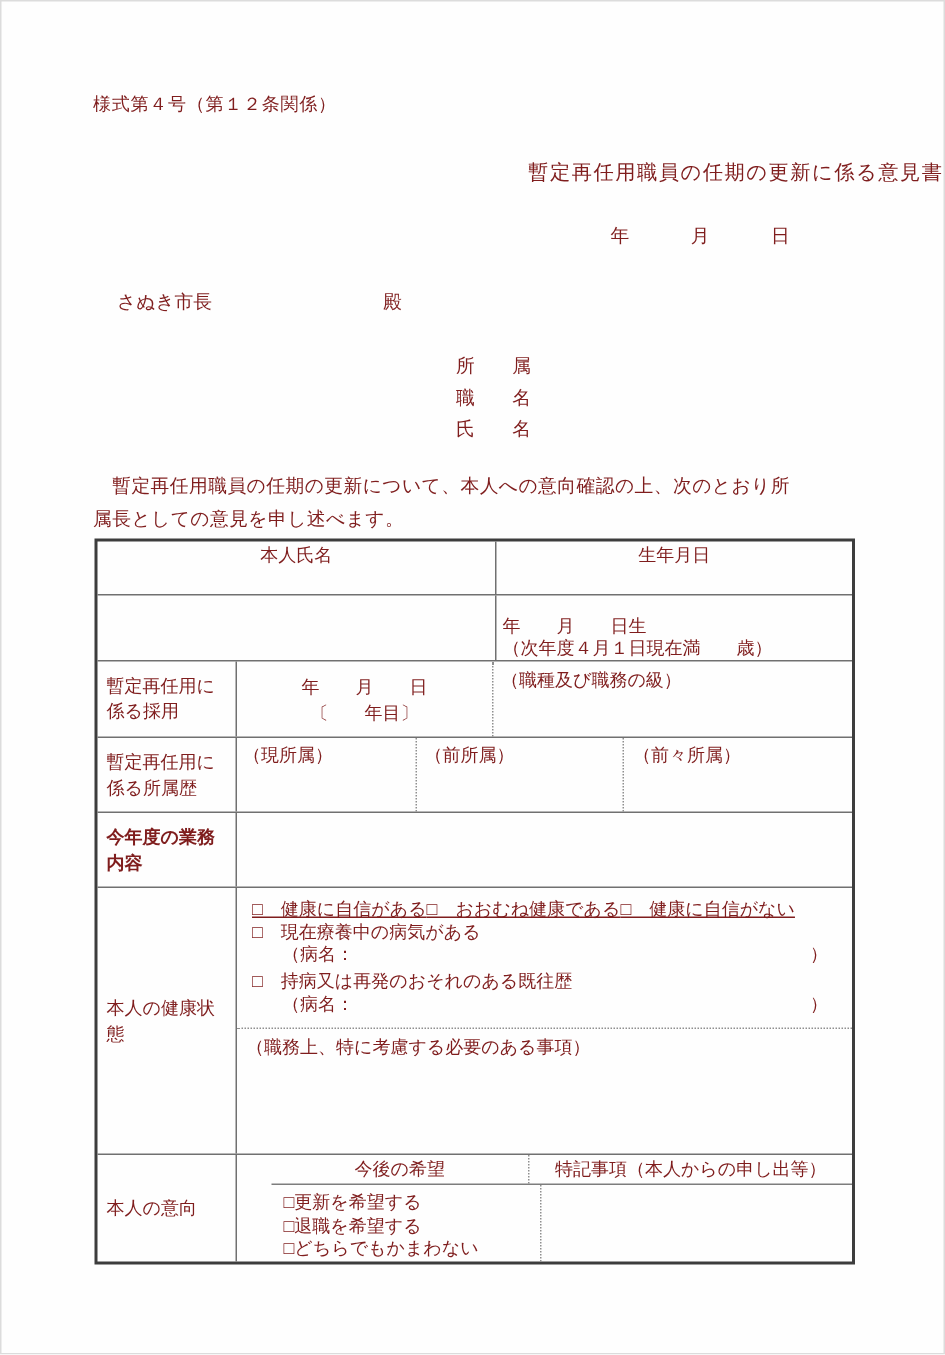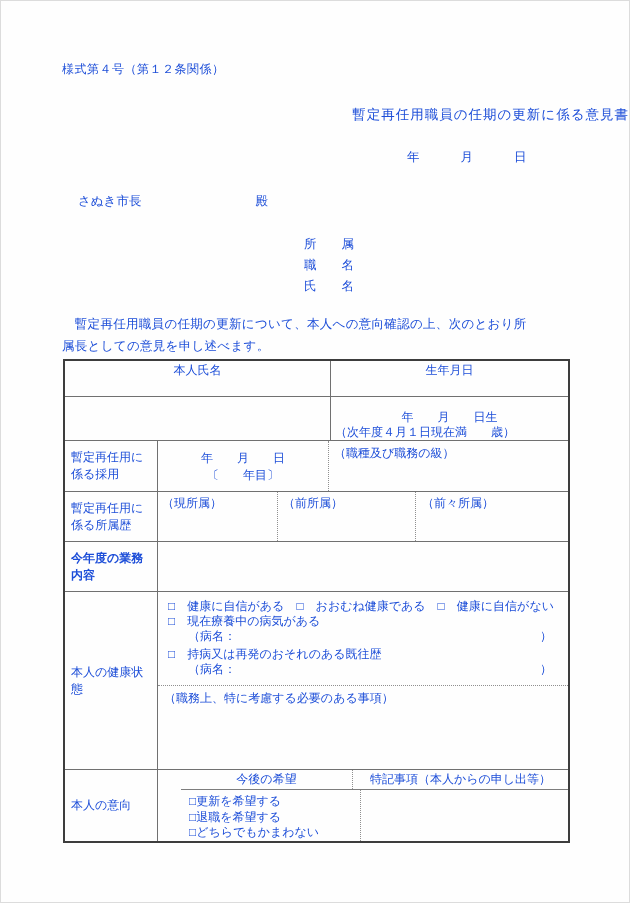--- a/index.html
+++ b/index.html
@@ -1,18 +1,18 @@
 <!DOCTYPE html>
 <html><head>
 <meta charset="utf-8">
 <style>
   html,body{margin:0;padding:0;background:#fff;}
   .page{
     position:relative;width:630px;height:903px;background:#fefefe;
-    font-family:"Liberation Serif","DejaVu Serif",serif;color:#1d4ed8;
+    font-family:"Liberation Serif","DejaVu Serif",serif;color:#7f1d1d;
     border:1px solid #dcdcdc;box-sizing:border-box;overflow:hidden;
   }
   .abs{position:absolute;}
   .form-number{left:61px;top:60px;font-size:12px;letter-spacing:.5px;}
   .doc-title{left:0;right:0;top:105px;text-align:right;font-size:13.5px;letter-spacing:1px;}
   .date-line{left:406px;top:148px;font-size:12.5px;display:flex;gap:41px;}
   .addressee-line{left:77px;top:192px;font-size:12.5px;display:flex;}
   .honorific{margin-left:114px;}
   .signature{left:303px;top:233px;font-size:12.5px;line-height:21px;}
   .body-par{left:61px;top:312px;font-size:12.5px;line-height:22px;letter-spacing:.3px;}
@@ -23,36 +23,36 @@
   .row:last-child{border-bottom:none;}
   .c{box-sizing:border-box;}
   .lblcol{width:93px;border-right:1px solid #707070;display:flex;align-items:center;
           padding:2px 4px 2px 6px;line-height:17px;word-break:break-all;}
   .r1{height:36px;}
   .name-h{width:266px;border-right:1px solid #707070;text-align:center;line-height:19px;}
   .birth-h{flex:1;text-align:center;line-height:19px;}
   .r2{height:44px;}
   .name-blank{width:266px;border-right:1px solid #707070;}
   .birth-cell{flex:1;padding:0 4px;}
-  .birth-date{text-align:center;margin-top:13px;line-height:15px;}
+  .birth-date{text-align:left;margin-top:13px;line-height:15px;}
   .birth-age{line-height:15px;}
   .r3{height:51px;}
   .midcol{width:171px;border-right:1px dotted #8f8f8f;display:flex;flex-direction:column;
           justify-content:center;text-align:center;gap:3px;line-height:14px;}
   .grade{flex:1;padding:4px 5px;}
   .r4{height:50px;}
   .hist1{width:120px;border-right:1px dotted #8f8f8f;padding:3px 4px;}
   .hist2{width:138px;border-right:1px dotted #8f8f8f;padding:3px 5px;}
   .hist3{flex:1;padding:3px 6px;}
   .r5{height:50px;font-weight:bold;}
   .blankcell{flex:1;}
   .r6{height:178px;}
   .health{flex:1;display:flex;flex-direction:column;}
   .health-top{height:86px;border-bottom:1px dotted #8f8f8f;padding:7px 8px 0 10px;line-height:15px;}
-  .hopts{display:flex;gap:12px;white-space:nowrap;}
+  .hopts{display:flex;white-space:nowrap;text-decoration:underline;}
   .paren-line{display:flex;justify-content:space-between;padding-left:20px;padding-right:8px;}
   .mt3{margin-top:3px;}
   .health-note{padding:5px 6px;line-height:15px;}
   .r7{height:71px;}
   .intent{flex:1;display:flex;flex-direction:column;margin-left:23px;}
   .intent-hrow{display:flex;height:19px;border-bottom:1px solid #7d7d7d;}
   .hope-h{width:171px;border-right:1px dotted #8f8f8f;text-align:center;line-height:18px;}
   .notes-h{flex:1;text-align:center;line-height:18px;}
   .intent-crow{display:flex;flex:1;}
   .hope-c{width:171px;border-right:1px dotted #8f8f8f;padding:4px 0 0 8px;line-height:15.5px;}

